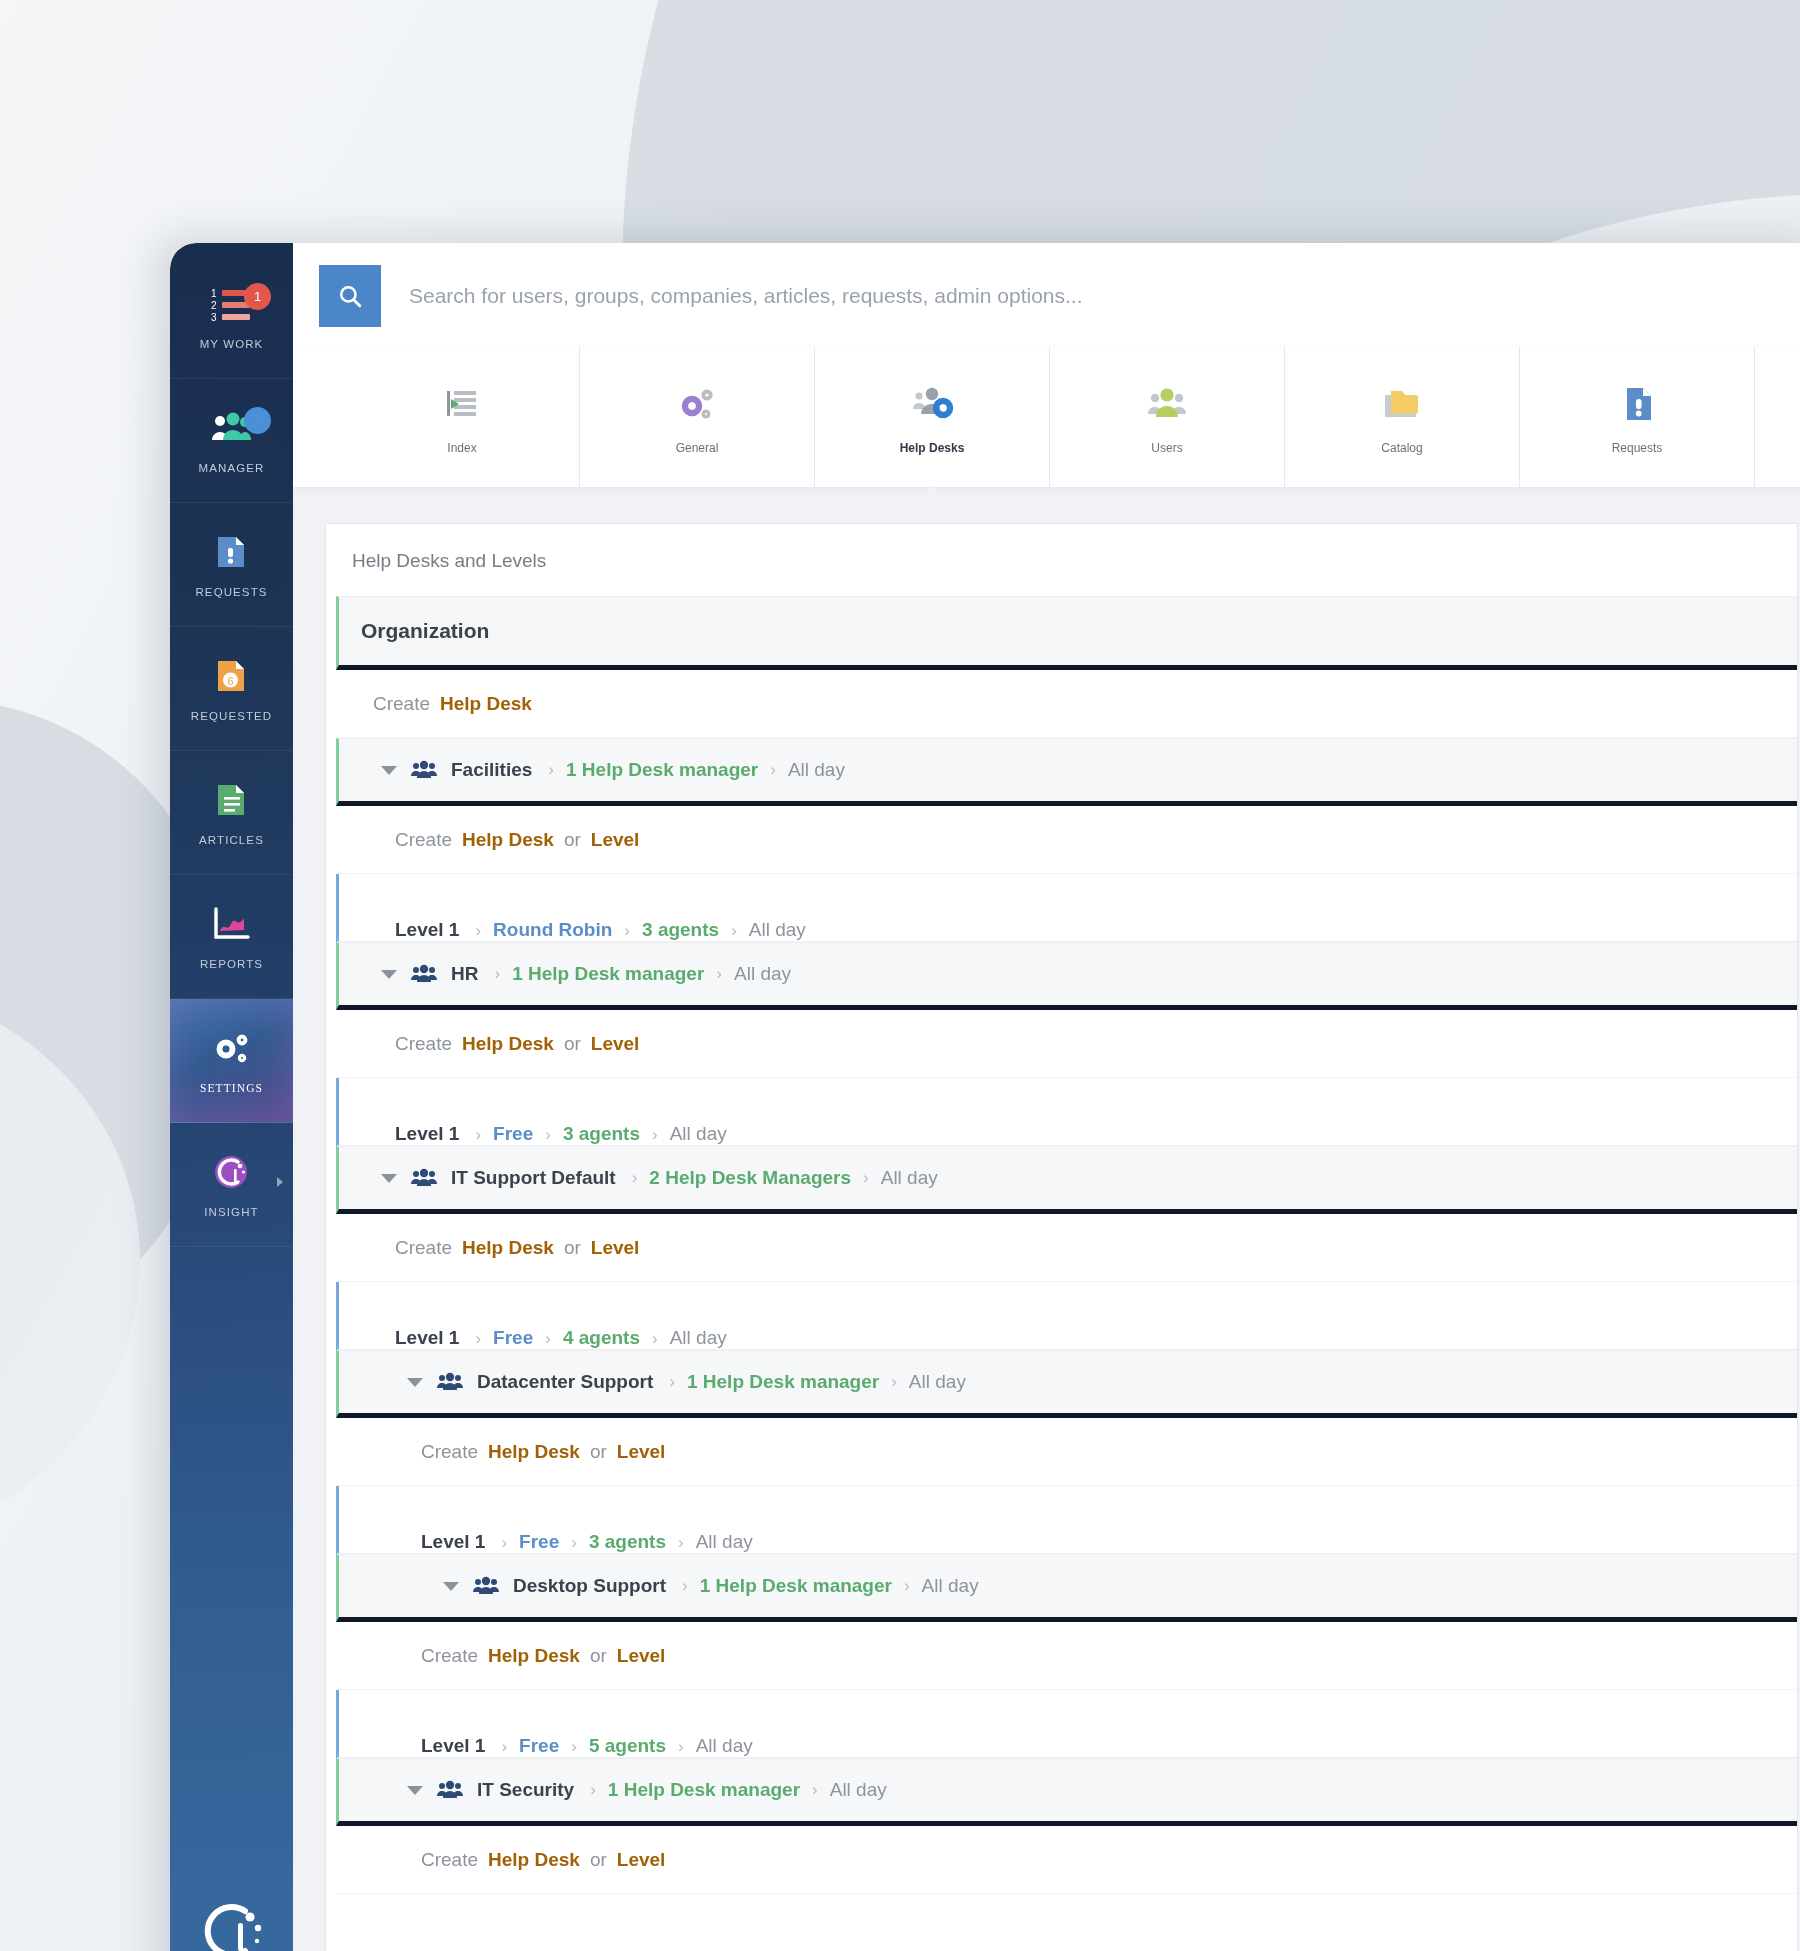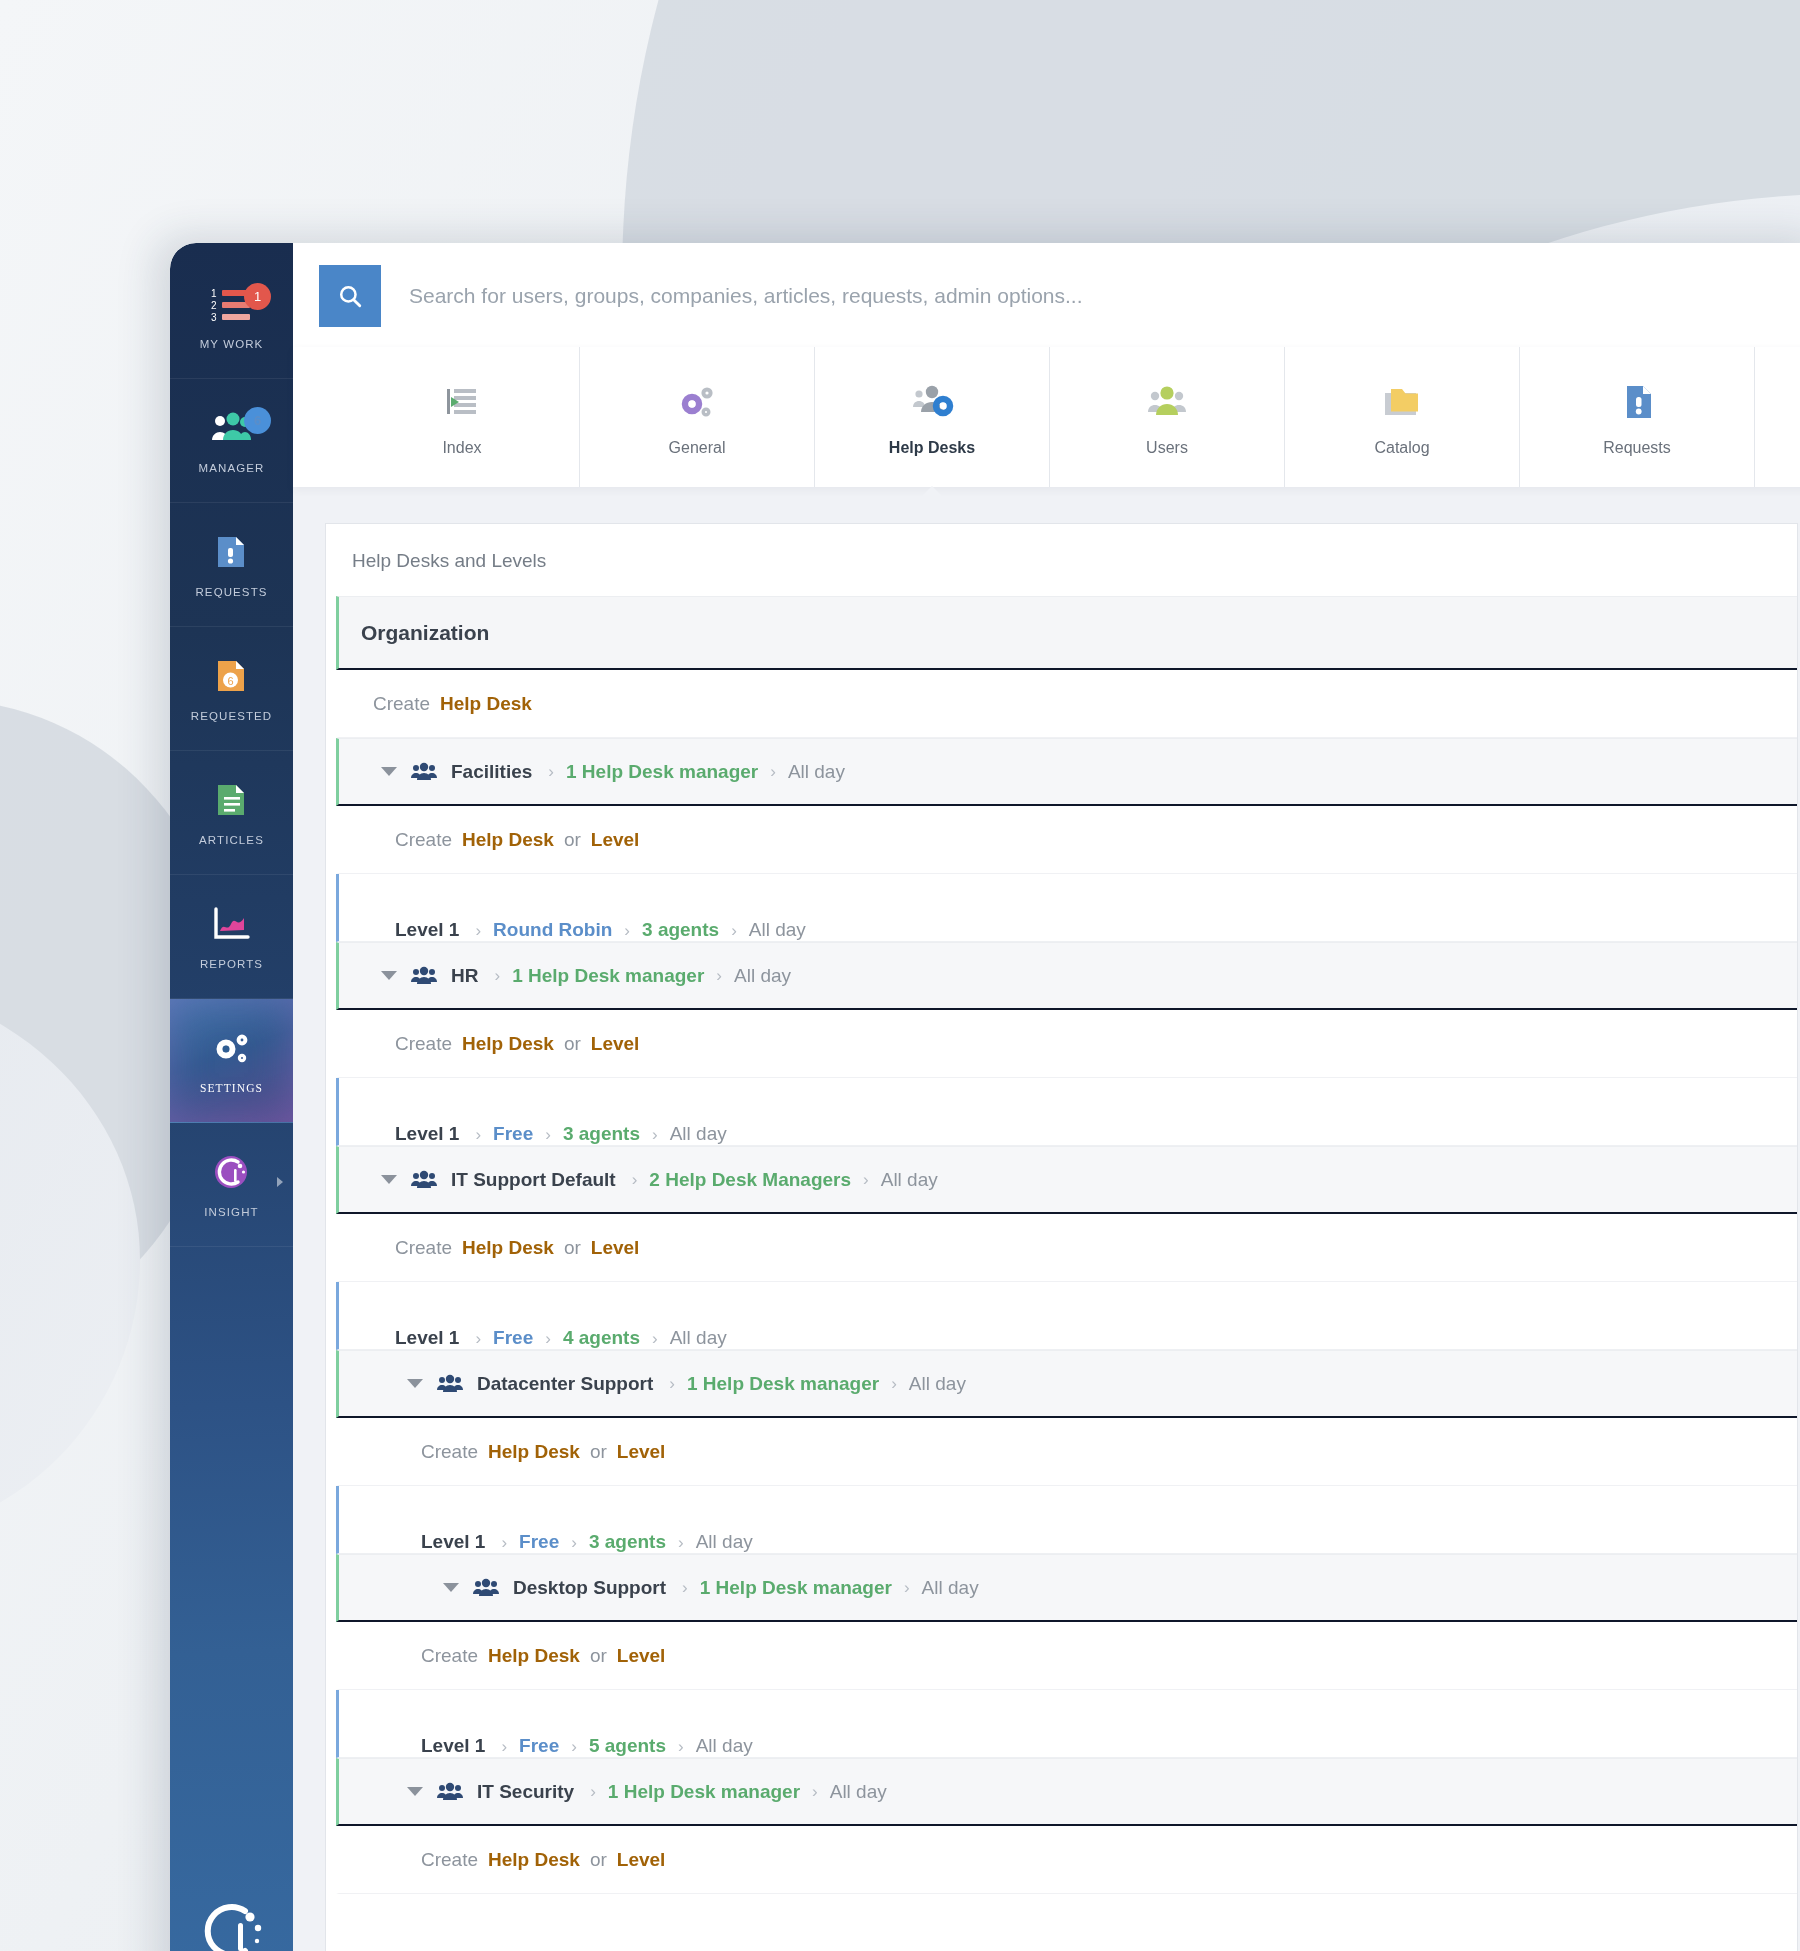--- a/index.html
+++ b/index.html
@@ -172,21 +172,21 @@
     flex-direction: column;
     align-items: center;
     justify-content: center;
     gap: 12px;
     border-right: 1px solid #e4e7ec;
     cursor: pointer;
     position: relative;
   }
   .tab:first-child { border-left: none; }
   .tab-label {
-    font-size: 16px;
+    font-size: 12px;
     color: #6a717b;
   }
   .tab.active .tab-label { color: #2e3a48; font-weight: bold; }
   .tab-icon { height: 50px; display:flex; align-items:center; }
   .tab .pointer {
     display: none;
     position: absolute;
     bottom: -14px; left: 50%;
     margin-left: -15px;
     width: 0; height: 0;
@@ -221,21 +221,21 @@
     display: flex;
     align-items: center;
     height: 68px;
     font-size: 19px;
     white-space: nowrap;
     position: relative;
   }
   .row.group {
     background: #f6f7f9;
     border-top: 1px solid #eceef1;
-    border-bottom: 2px solid #0f172a;
+    border-bottom: 5px solid #0f172a;
   }
   .row.group.lvl0 {
     background: #f5f6f8;
     height: 74px;
     font-weight: bold;
     color: #3a424d;
     font-size: 21px;
   }
   .row.create { background: #fff; border-bottom: 1px solid #f0f1f4; }
   .row.level { background: #fff; border-bottom: 1px solid #eef0f3; align-items: flex-end; }

